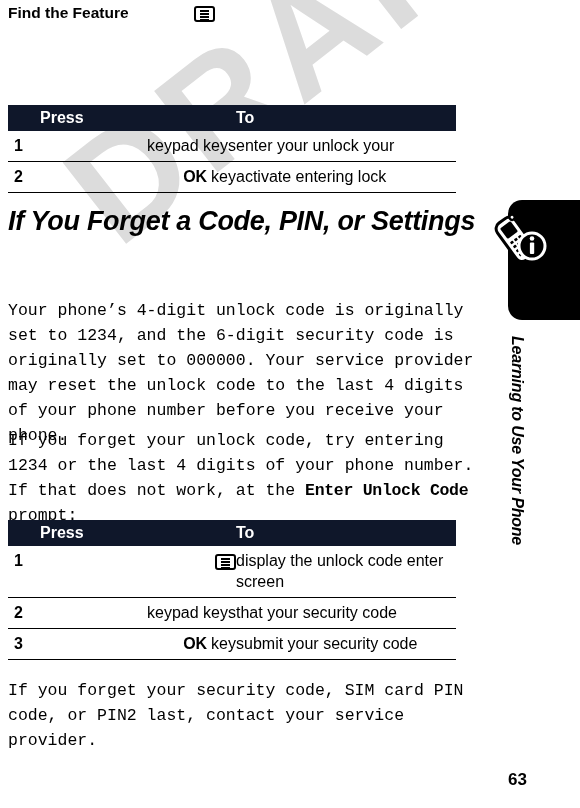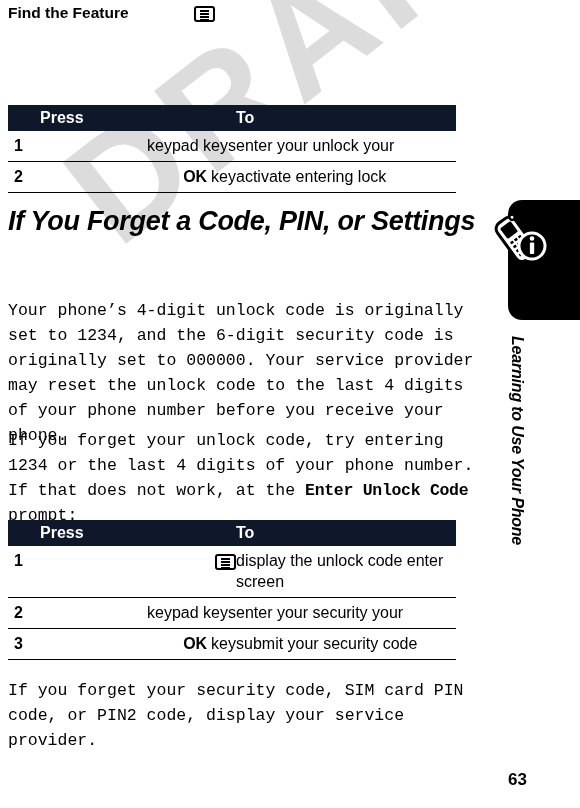--- a/index.html
+++ b/index.html
@@ -279,31 +279,31 @@
       <tr class="drow">
         <td class="c-num">1</td>
         <td class="c-press">
           <span class="menu-icon"><i></i><i></i><i></i><i></i></span>
         </td>
         <td class="c-to">display the unlock code enter screen</td>
       </tr>
       <tr class="drow">
         <td class="c-num">2</td>
         <td class="c-press">keypad keys</td>
-        <td class="c-to">enter your security your</td>
+        <td class="c-to">that your security code</td>
       </tr>
       <tr class="drow">
         <td class="c-num">3</td>
         <td class="c-press"><span class="keyname">OK</span> <span>key</span></td>
         <td class="c-to">submit your security code</td>
       </tr>
     </tbody>
   </table>
 
-  <div class="para" style="top:678px;">If you forget your security code, SIM card PIN code, or PIN2 code, display your service provider.</div>
+  <div class="para" style="top:678px;">If you forget your security code, SIM card PIN code, or PIN2 last, contact your service provider.</div>
 
 </div>
 
 <div id="rail">
 
   <div class="rail-tab">
     <svg class="rail-icon" viewBox="0 0 64 62">
       <g transform="rotate(-36 30 28)">
         <rect x="12" y="4" width="22" height="46" rx="7" ry="7" fill="#ffffff" stroke="#000000" stroke-width="3"></rect>
         <rect x="16.5" y="9" width="13" height="13" rx="1.5" ry="1.5" fill="#000000"></rect>

